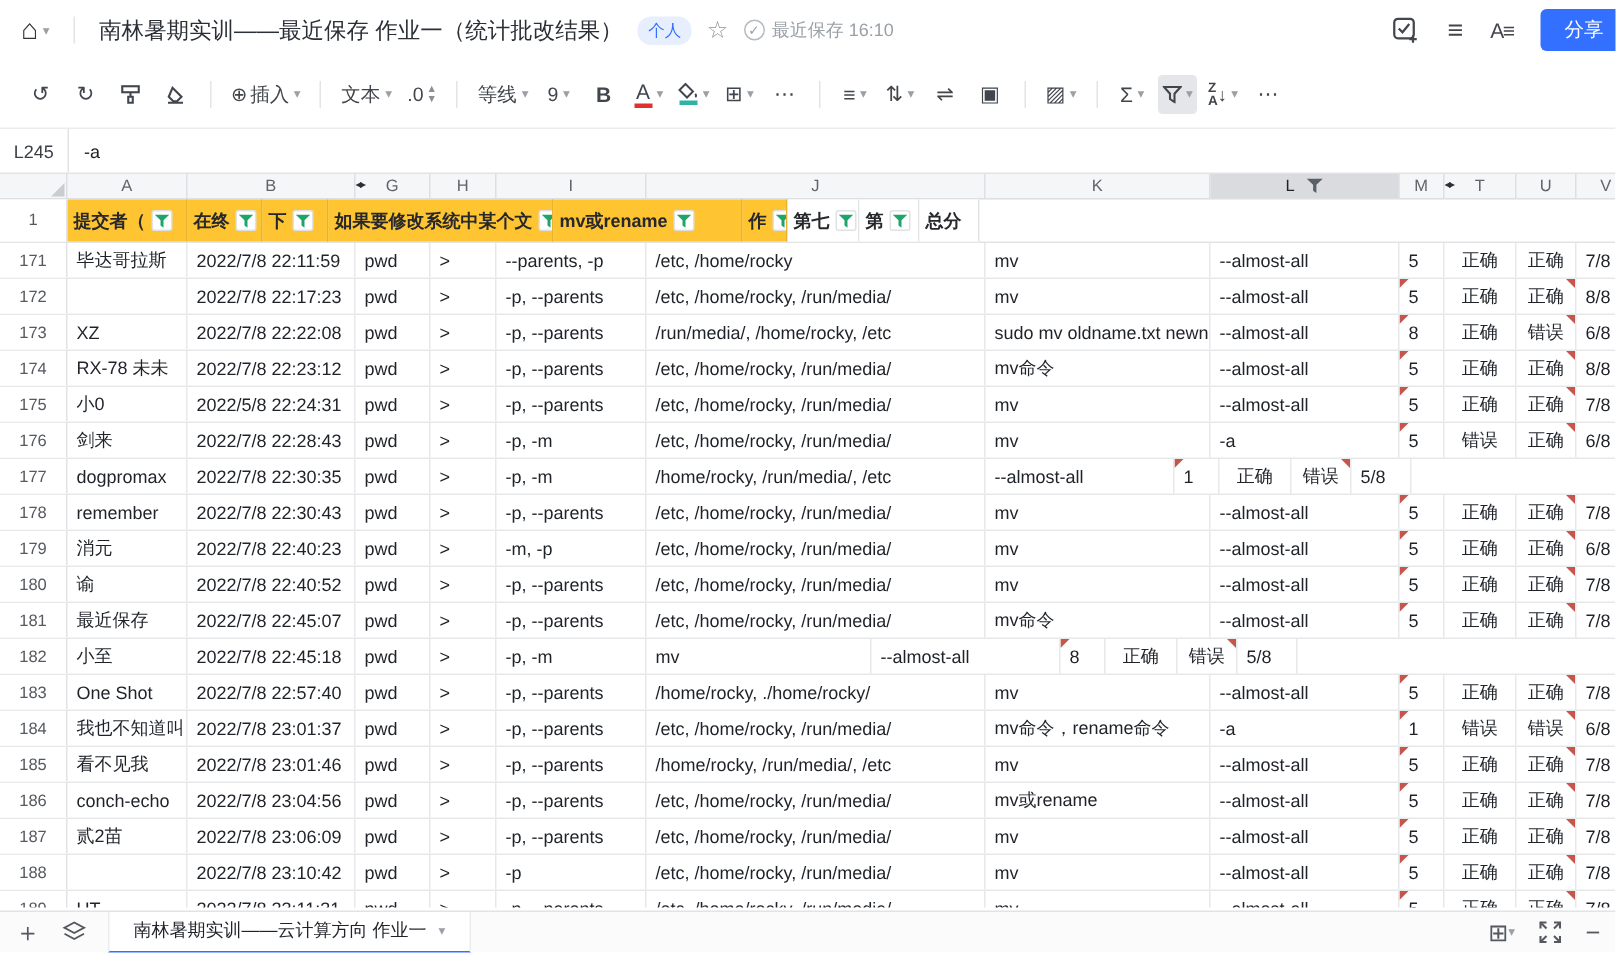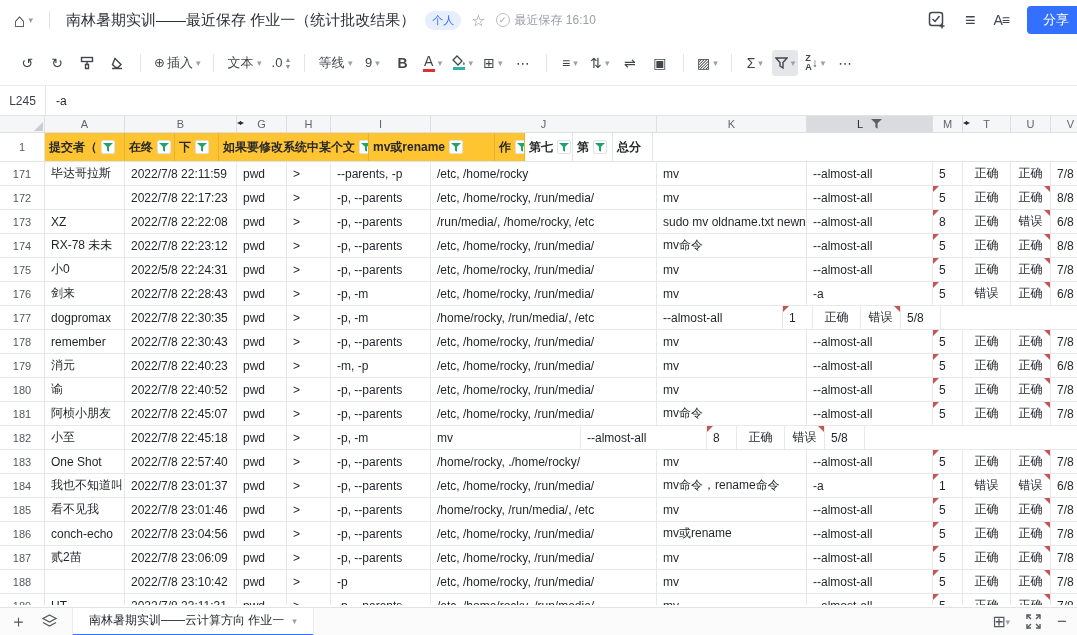--- a/index.html
+++ b/index.html
@@ -758,21 +758,21 @@
           <span class="tri-tr"></span>
           <span>正确</span>
         </div>
         <div class="dcell" style="width:40px">
           <span>7/8</span>
         </div>
       </div>
       <div class="drow">
         <div class="gut">181</div>
         <div class="dcell" style="width:80px">
-          <span>阿桢小朋友</span>
+          <span>最近保存</span>
         </div>
         <div class="dcell r" style="width:112px">
           <span>2022/7/8 22:45:07</span>
         </div>
         <div class="dcell" style="width:50px">
           <span>pwd</span>
         </div>
         <div class="dcell" style="width:44px">
           <span>&gt;</span>
         </div>

